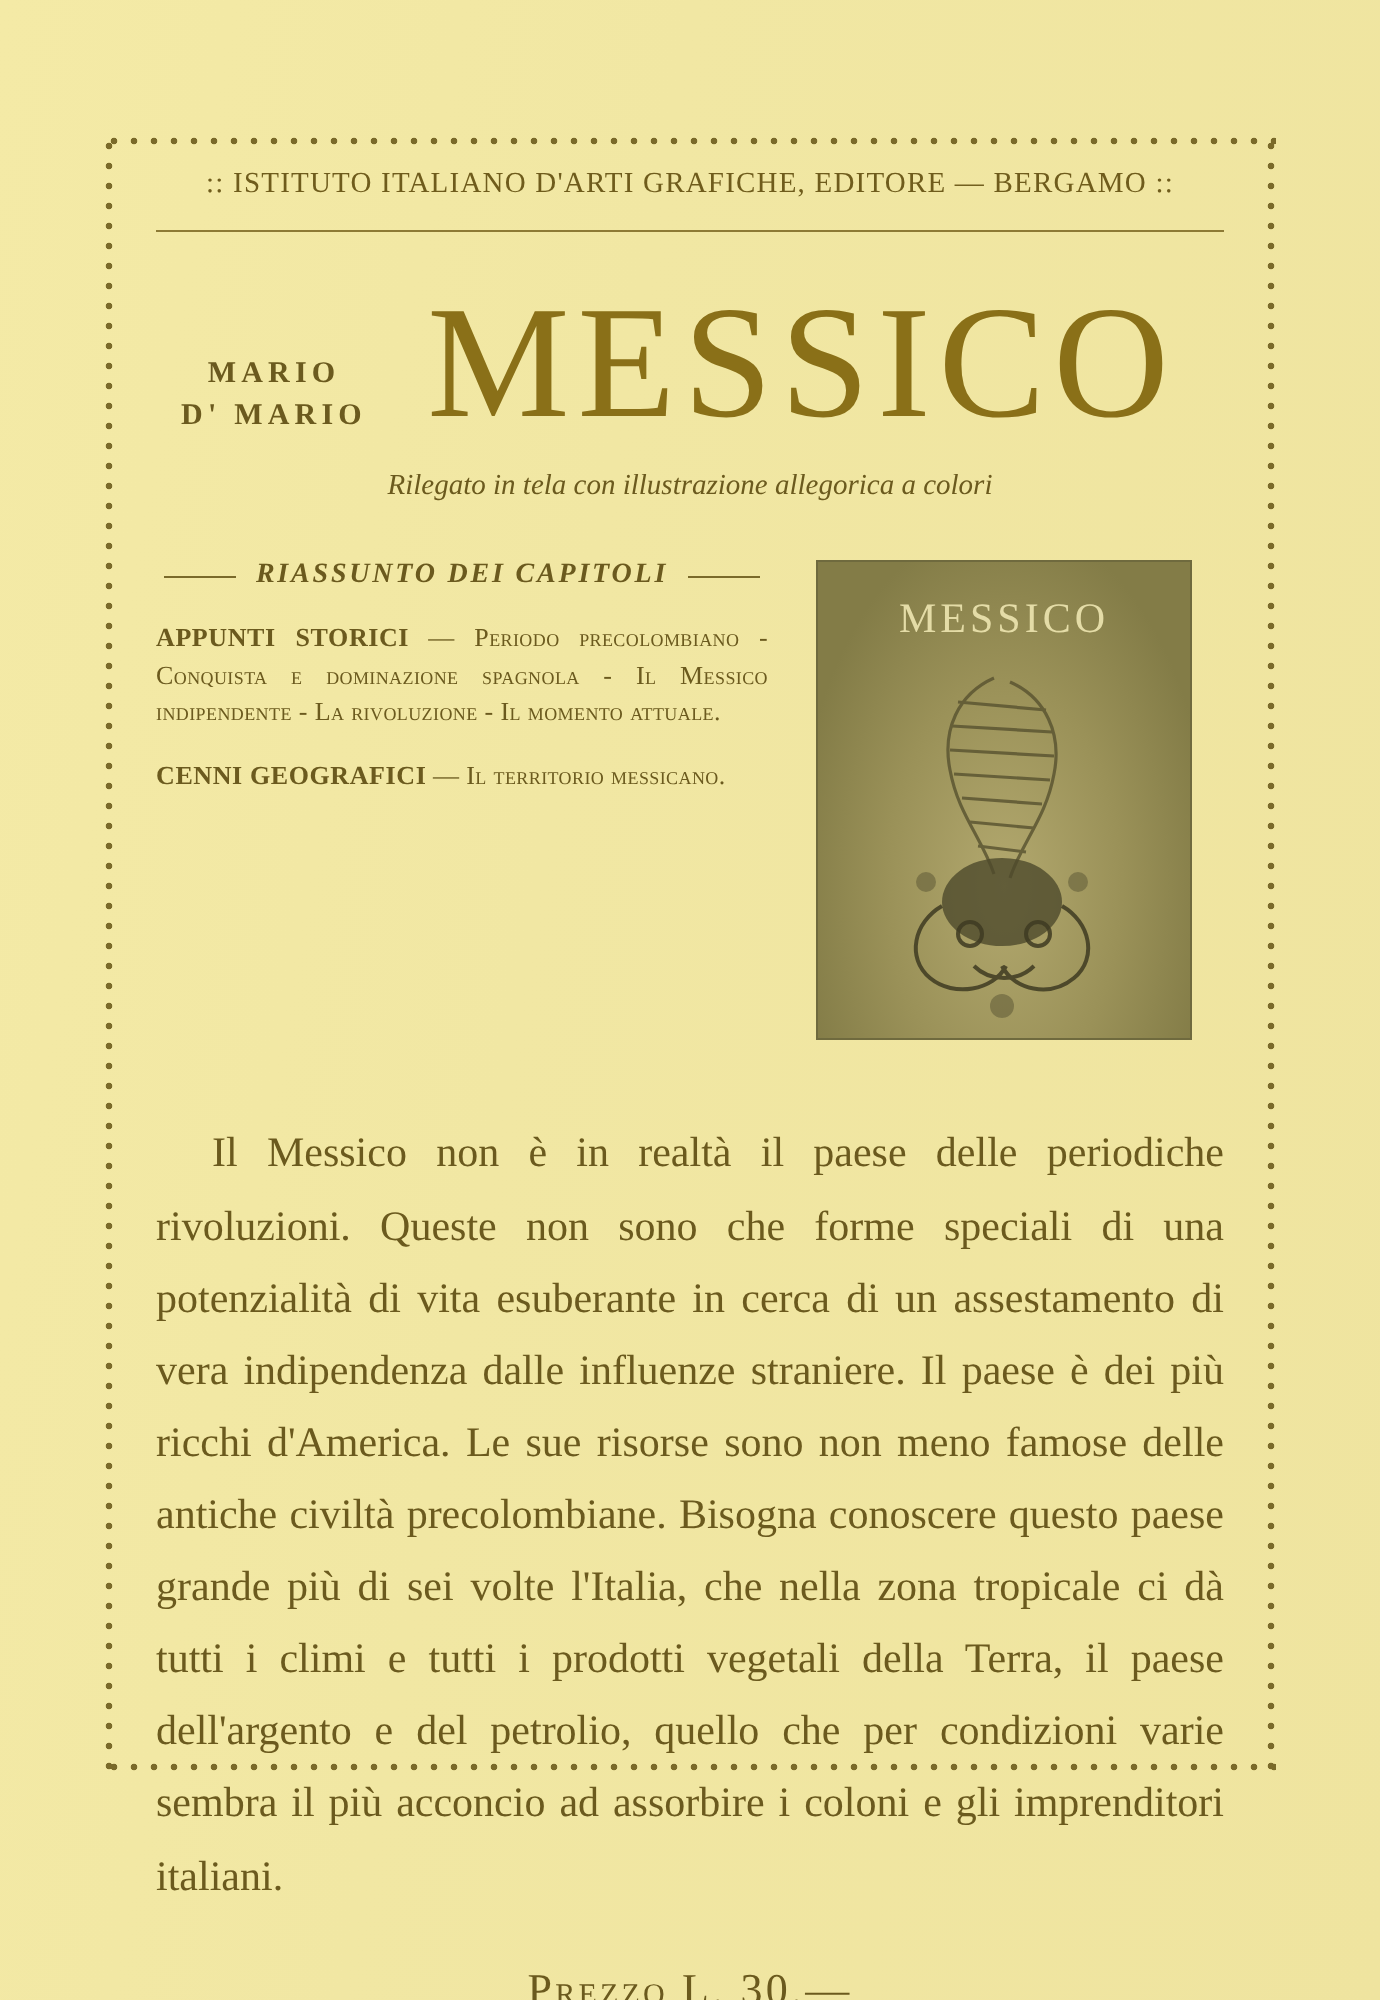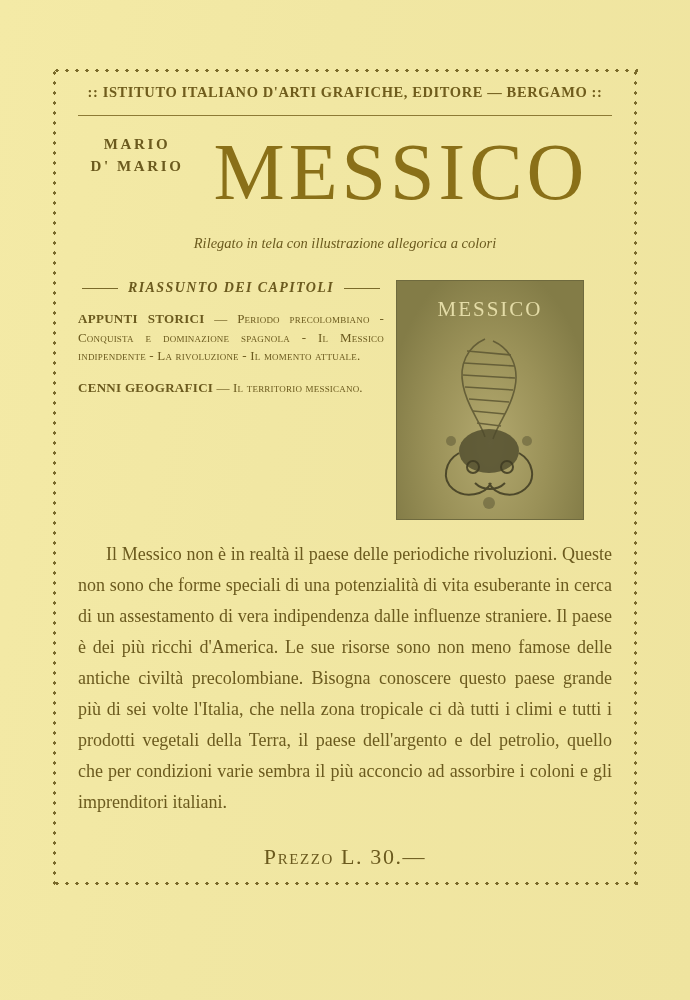--- a/index.html
+++ b/index.html
@@ -63,35 +63,35 @@
     width: 534px;
   }
 
   
   .publisher {
     text-align: center;
     font-family: "Liberation Serif", serif;
     font-size: 14.5px;
     letter-spacing: 0.6px;
     color: #6f5c1c;
-    font-weight: bold;
+    font-weight: normal;
     font-variant: small-caps;
     padding-top: 6px;
   }
   .rule {
     margin: 14px auto 0 auto;
     width: 534px;
     height: 1px;
     background: #8d7a35;
   }
 
   
   .titleblock {
     display: flex;
-    align-items: flex-start;
+    align-items: flex-end;
     margin-top: 18px;
     height: 86px;
   }
   .author {
     width: 118px;
     text-align: center;
     line-height: 1.45;
     font-size: 15px;
     letter-spacing: 2.6px;
     color: #6b5a1e;
@@ -120,21 +120,21 @@
     color: #6b5a1e;
   }
 
   
   .middle {
     display: flex;
     margin-top: 26px;
   }
   .summary {
     width: 306px;
-    padding-right: 12px;
+    padding-right: 24px;
   }
   .summary-head {
     display: flex;
     align-items: center;
     justify-content: center;
     gap: 10px;
     font-size: 14px;
     font-style: italic;
     letter-spacing: 1.4px;
     color: #6b5a1e;
@@ -192,22 +192,22 @@
   }
   .cover-art {
     position: absolute;
     left: 50%;
     top: 52px;
     transform: translateX(-50%);
   }
 
   
   .bodytext {
-    margin-top: 19px;
-    font-size: 18px;
+    margin-top: 38px;
+    font-size: 21px;
     line-height: 1.72;
     text-align: justify;
     color: #6b5a1e;
     text-indent: 28px;
   }
 
   .price {
     margin-top: 26px;
     text-align: center;
     font-size: 22px;

